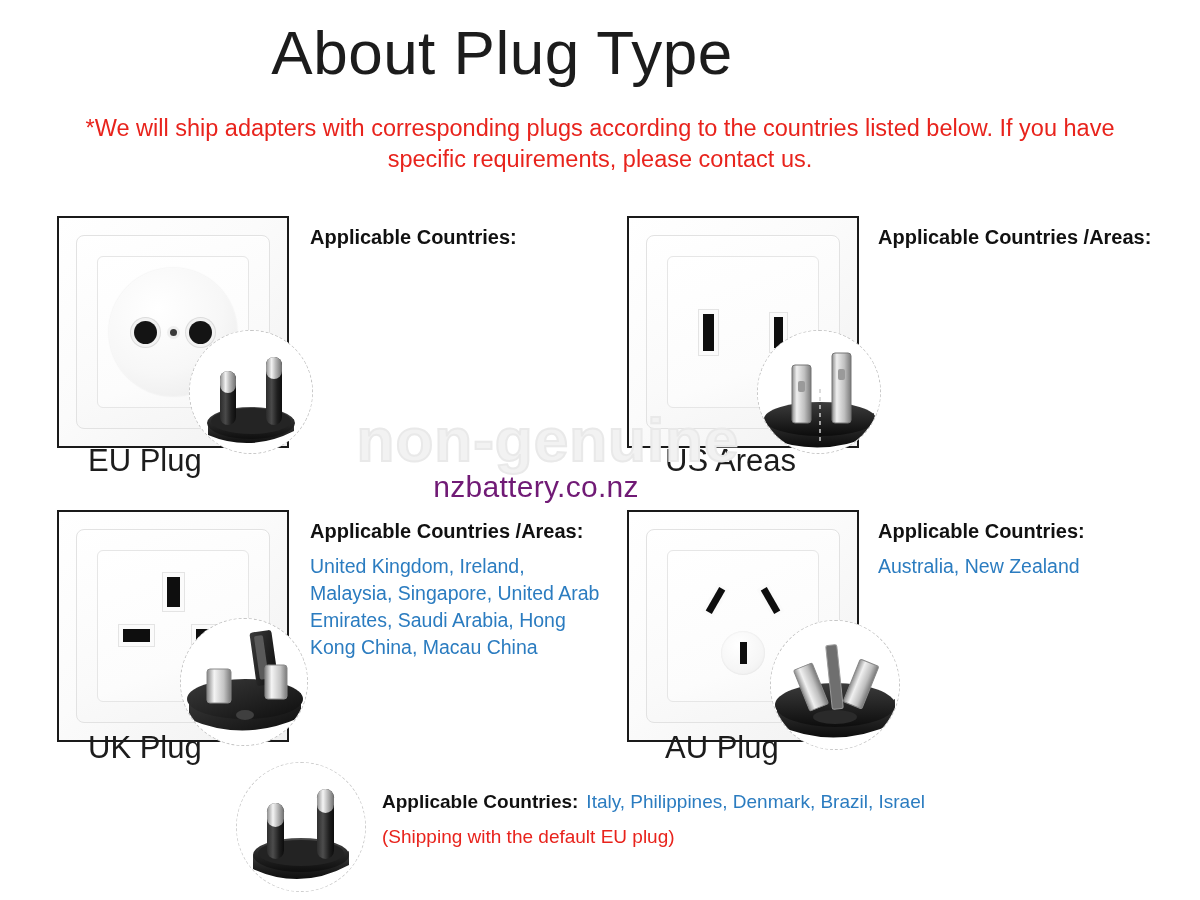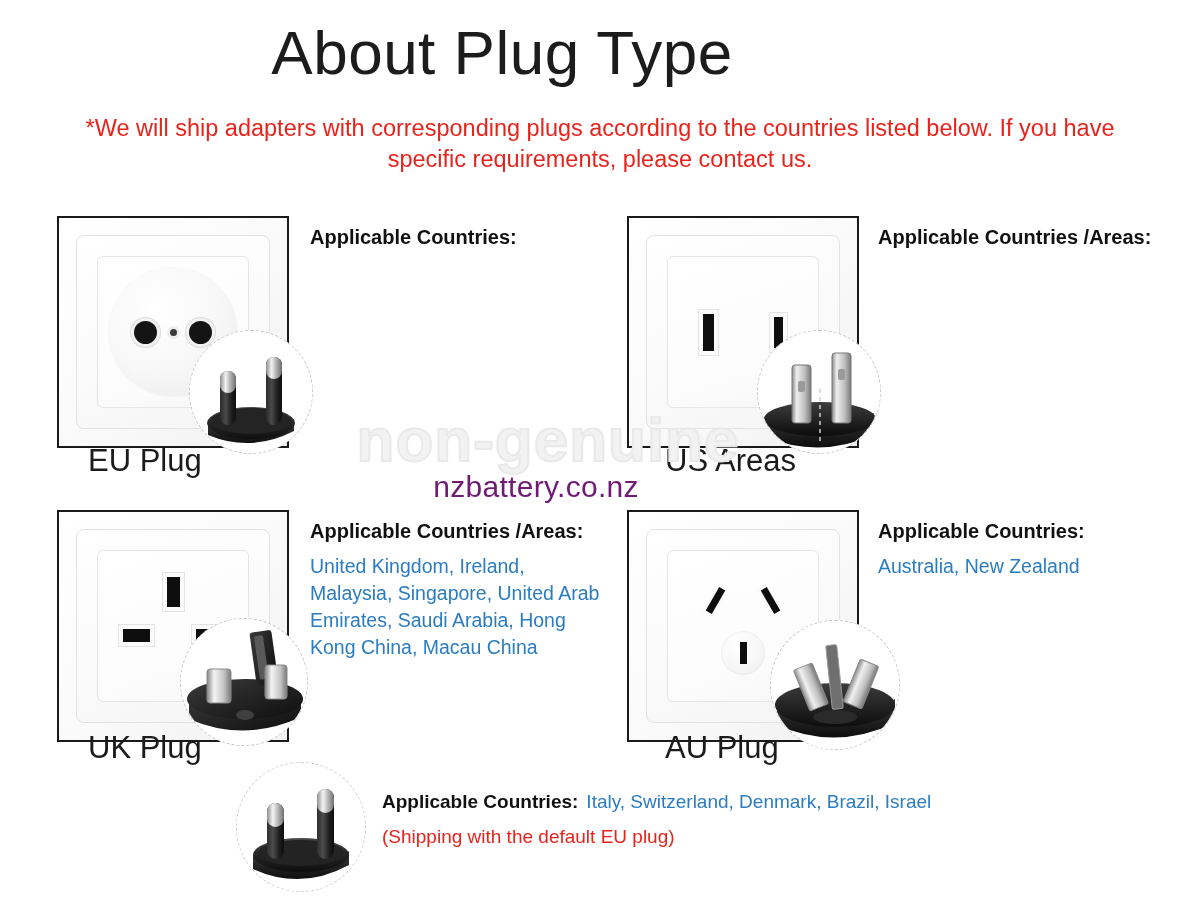--- a/index.html
+++ b/index.html
@@ -485,21 +485,21 @@
       <ellipse cx="64" cy="90" rx="43" ry="13" fill="#232323"></ellipse>
       <rect x="30" y="40" width="17" height="56" rx="8.5" fill="url(#cPinB)"></rect>
       <rect x="30" y="40" width="17" height="24" rx="8.5" fill="url(#cPinA)"></rect>
       <rect x="80" y="26" width="17" height="70" rx="8.5" fill="url(#cPinB)"></rect>
       <rect x="80" y="26" width="17" height="24" rx="8.5" fill="url(#cPinA)"></rect>
     </svg>
   </div>
 
   <div class="cell" style="left:382px; top:783px;">
     <div class="compat-line">
-      <span class="lbl">Applicable Countries:</span><span class="vals">Italy, Switzerland, Denmark, Brazil, Israel</span>
+      <span class="lbl">Applicable Countries:</span><span class="vals">Italy, Philippines, Denmark, Brazil, Israel</span>
     </div>
     <div class="compat-note">(Shipping with the default EU plug)</div>
   </div>
 
   <div class="wm-outline">non-genuine</div>
   <div class="wm-url">nzbattery.co.nz</div>
 
 </div>
 
 </body></html>

